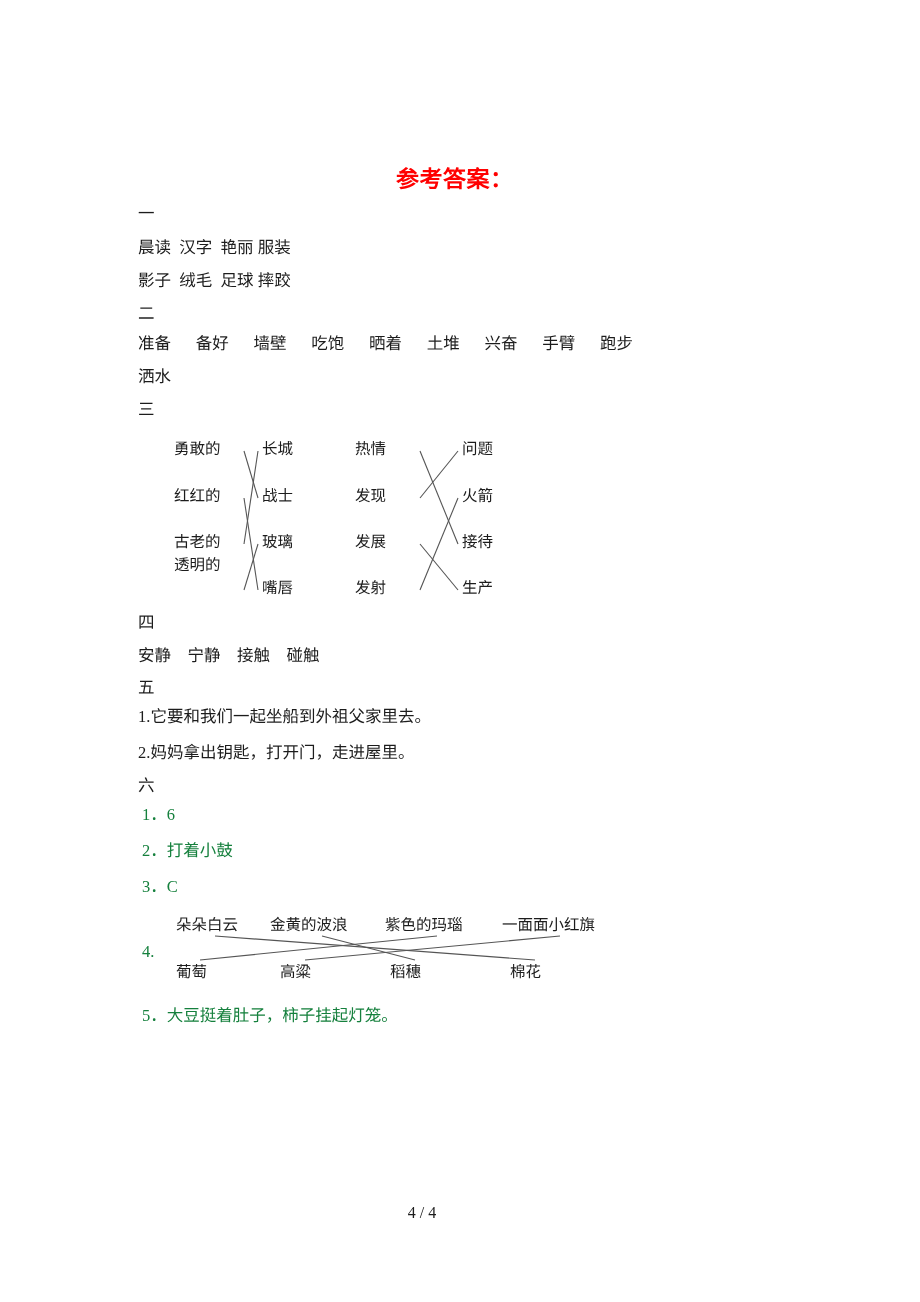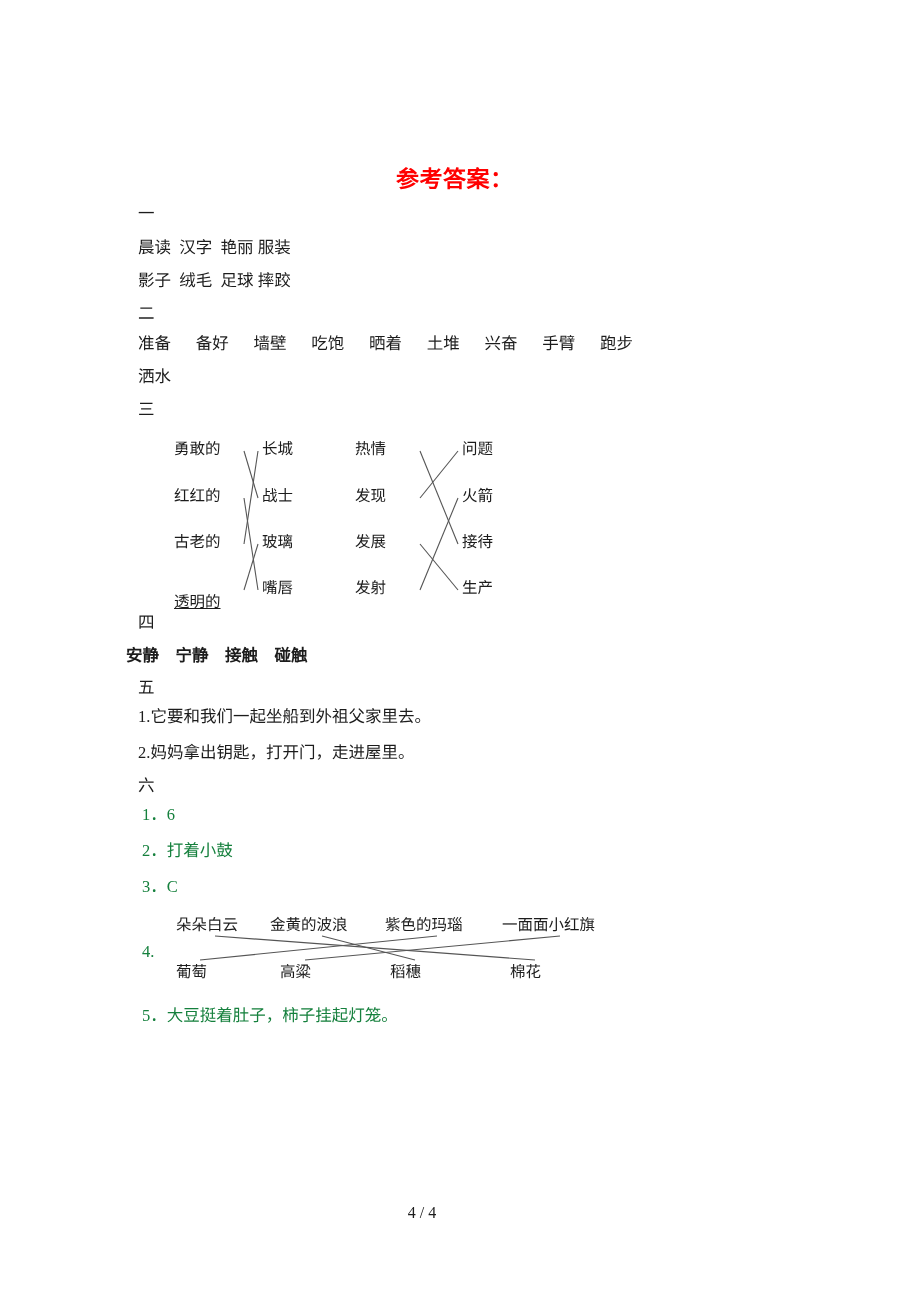--- a/index.html
+++ b/index.html
@@ -93,21 +93,21 @@
 
   <div class="sec-num" style="left:138px; top:296px;">二</div>
   <div class="line" style="left:138px; top:326px; letter-spacing:0px;">准备      备好      墙壁      吃饱      晒着      土堆      兴奋      手臂      跑步</div>
   <div class="line" style="left:138px; top:359px;">洒水</div>
 
   <div class="sec-num" style="left:138px; top:392px;">三</div>
 
   <div class="match-word" style="left:174px; top:432px;text-align:center;">勇敢的</div>
   <div class="match-word" style="left:174px; top:479px;">红红的</div>
   <div class="match-word" style="left:174px; top:525px;">古老的</div>
-  <div class="match-word" style="left:174px; top:585px;text-decoration:underline;">透明的</div>
+  <div class="match-word" style="left:174px; top:548px;">透明的</div>
 
   <div class="match-word" style="left:262px; top:432px;">长城</div>
   <div class="match-word" style="left:262px; top:479px;">战士</div>
   <div class="match-word" style="left:262px; top:525px;">玻璃</div>
   <div class="match-word" style="left:262px; top:571px;">嘴唇</div>
 
   <div class="match-word" style="left:355px; top:432px;">热情</div>
   <div class="match-word" style="left:355px; top:479px;">发现</div>
   <div class="match-word" style="left:355px; top:525px;">发展</div>
   <div class="match-word" style="left:355px; top:571px;">发射</div>
@@ -122,21 +122,21 @@
       <line x1="244" y1="490" x2="258" y2="582" stroke="#555" stroke-width="1.1"></line>
       <line x1="244" y1="536" x2="258" y2="443" stroke="#555" stroke-width="1.1"></line>
       <line x1="244" y1="582" x2="258" y2="536" stroke="#555" stroke-width="1.1"></line>
       <line x1="420" y1="443" x2="458" y2="536" stroke="#555" stroke-width="1.1"></line>
       <line x1="420" y1="490" x2="458" y2="443" stroke="#555" stroke-width="1.1"></line>
       <line x1="420" y1="536" x2="458" y2="582" stroke="#555" stroke-width="1.1"></line>
       <line x1="420" y1="582" x2="458" y2="490" stroke="#555" stroke-width="1.1"></line>
     </svg>
 
   <div class="sec-num" style="left:138px; top:605px;">四</div>
-  <div class="line" style="left:126px; top:638px;font-weight:bold;">安静    宁静    接触    碰触</div>
+  <div class="line" style="left:138px; top:638px;">安静    宁静    接触    碰触</div>
 
   <div class="sec-num" style="left:138px; top:670px;">五</div>
   <div class="line" style="left:138px; top:699px;text-align:right;">1.它要和我们一起坐船到外祖父家里去。</div>
   <div class="line" style="left:138px; top:735px;">2.妈妈拿出钥匙，打开门，走进屋里。</div>
 
   <div class="sec-num" style="left:138px; top:768px;">六</div>
   <div class="num-item" style="left:142px; top:797px;">1．6</div>
   <div class="num-item" style="left:142px; top:833px;">2．打着小鼓</div>
   <div class="num-item" style="left:142px; top:869px;">3．C</div>
   <div class="num-item" style="left:142px; top:934px;">4.</div>

